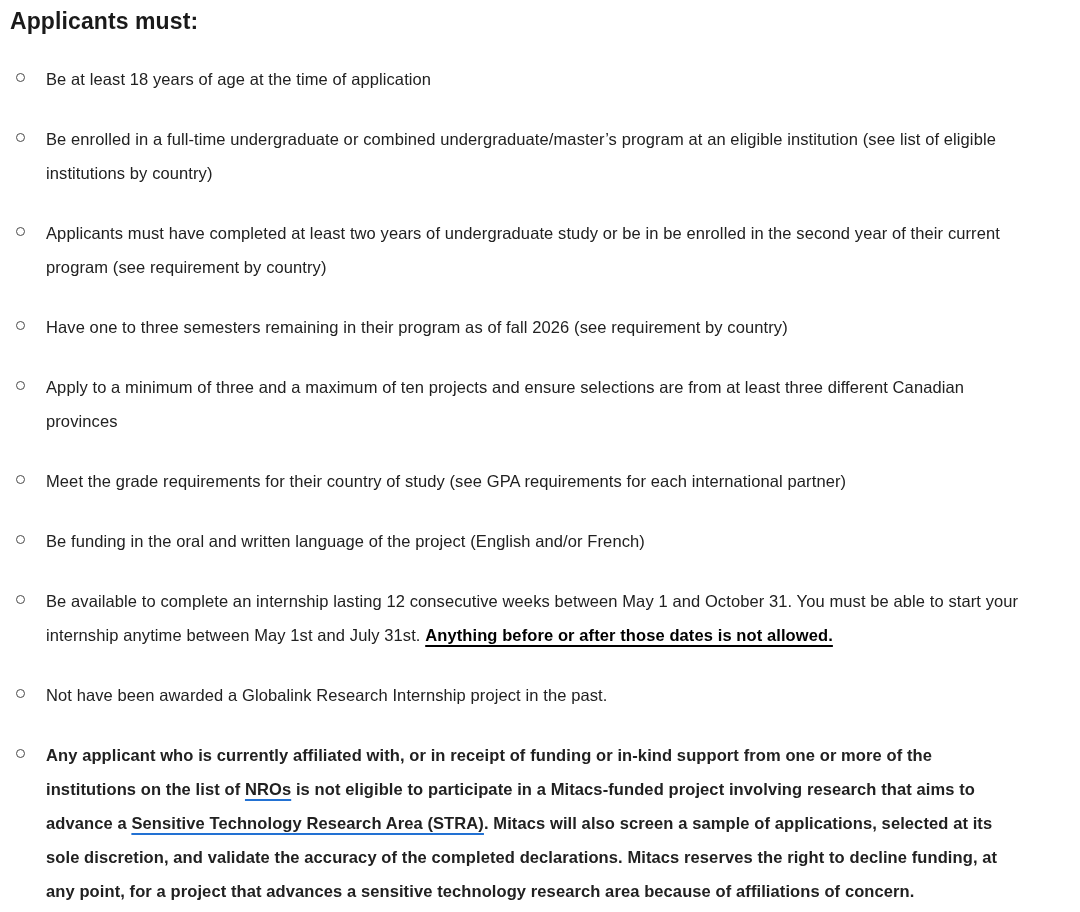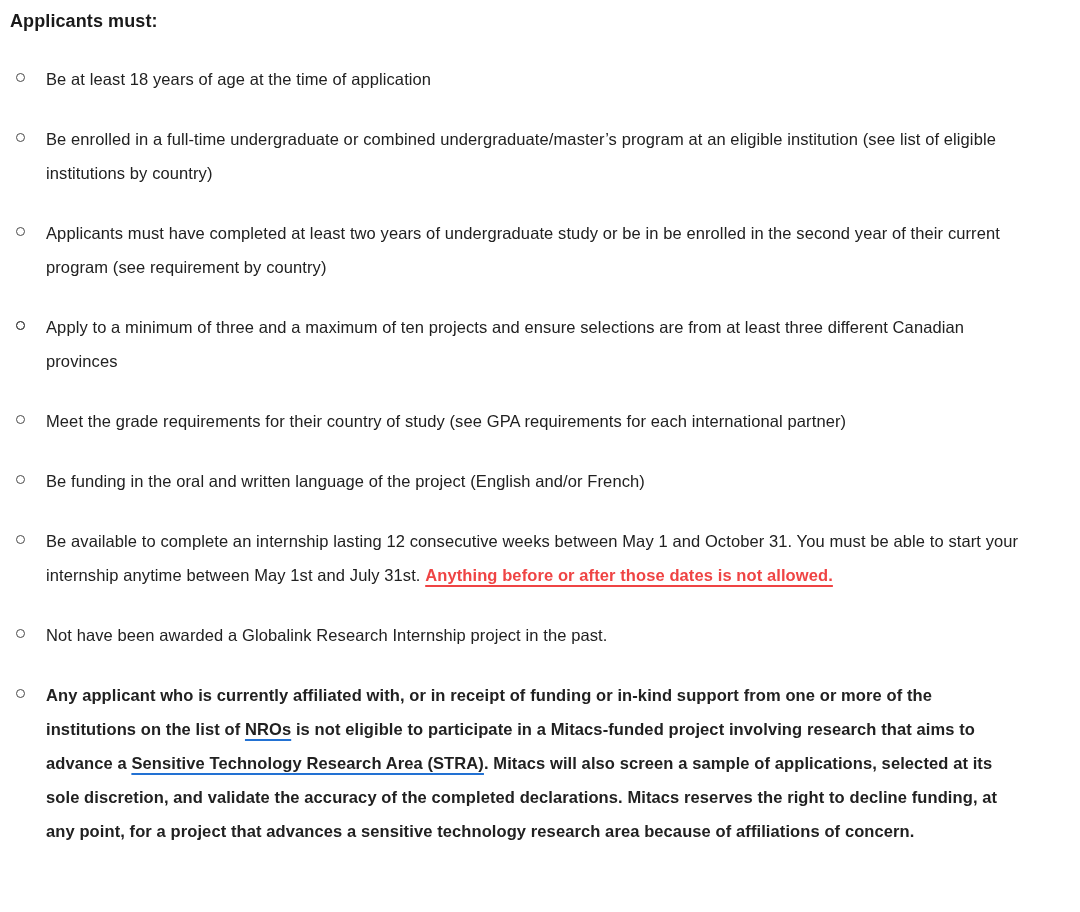--- a/index.html
+++ b/index.html
@@ -10,21 +10,21 @@
     font-family: "Liberation Sans", sans-serif;
     color: #212121;
   }
   .page {
     width: 1080px;
     min-height: 912px;
     padding: 8px 56px 16px 10px;
     background: #ffffff;
   }
   .section-heading {
-    font-size: 18px;
+    font-size: 23px;
     font-weight: 600;
     color: #1a1a1a;
     margin: 0 0 28px 0;
     line-height: 26px;
     letter-spacing: 0.1px;
   }
   ul.req-list {
     list-style: none;
     margin: 0;
     padding: 0;
@@ -55,21 +55,21 @@
     text-decoration-color: #2271d3;
     text-decoration-thickness: 2px;
     text-underline-offset: 4px;
     cursor: pointer;
   }
   .em-underline {
     font-weight: 700;
     text-decoration: underline;
     text-decoration-thickness: 2px;
     text-underline-offset: 4px;
-    color: #ef4444;
+    color: #000000;
   }
 </style>
 </head>
 <body>
 
 <div class="page">
 
   <h2 class="section-heading">Applicants must:</h2>
 
   <ul class="req-list">
@@ -84,20 +84,21 @@
       <span>Be enrolled in a full-time undergraduate or combined undergraduate/master’s program at an eligible institution (see list of eligible institutions by country)</span>
     </li>
 
     <li>
       <span class="bullet"></span>
       <span>Applicants must have completed at least two years of undergraduate study or be in be enrolled in the second year of their current program (see requirement by country)</span>
     </li>
 
     <li>
       <span class="bullet"></span>
+      <span>Have one to three semesters remaining in their program as of fall 2026 (see requirement by country)</span>
     </li>
 
     <li>
       <span class="bullet"></span>
       <span>Apply to a minimum of three and a maximum of ten projects and ensure selections are from at least three different Canadian provinces</span>
     </li>
 
     <li>
       <span class="bullet"></span>
       <span>Meet the grade requirements for their country of study (see GPA requirements for each international partner)</span>

